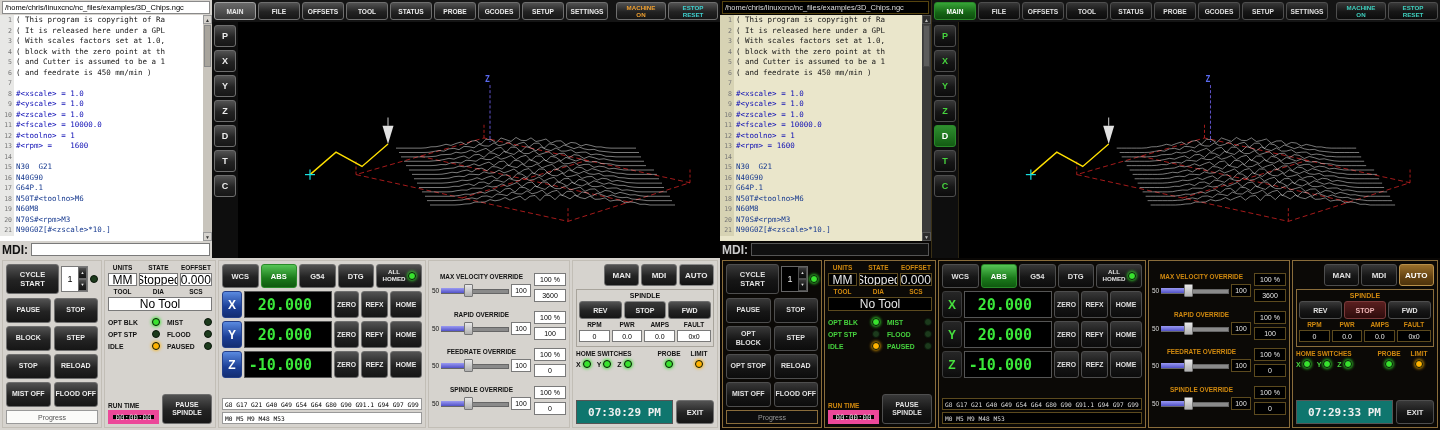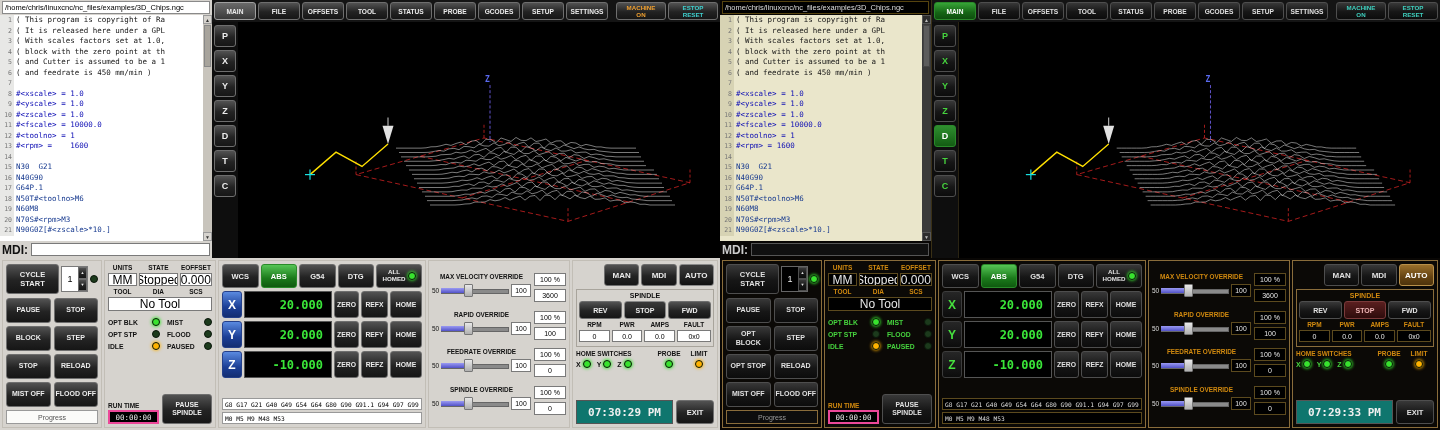--- a/index.html
+++ b/index.html
@@ -67,29 +67,29 @@
 .toolbox{height:14px;font-size:12px;display:flex;align-items:center;justify-content:center;border:1px solid #7a7a7a;margin-bottom:3px;overflow:hidden;}
 .led-grid{display:grid;grid-template-columns:1.15fr 1fr;gap:4px 7px;margin:4px 0;}
 .led-item{display:flex;align-items:center;justify-content:space-between;}
 .led-label{font-size:6.8px;font-weight:bold;white-space:nowrap;}
 .led{width:8px;height:8px;border-radius:50%;background:#1c3a1c;border:1px solid #0a160a;flex:none;display:inline-block;}
 .led.on{background:#38e22e;box-shadow:0 0 3px 1px rgba(56,226,46,.8);}
 .led.amber{background:#ffb200;box-shadow:0 0 3px 1px rgba(255,178,0,.7);}
 .rt-row{display:flex;gap:3px;margin-top:auto;align-items:flex-end;}
 .rt-left{flex:1;min-width:0;}
 .rt-left .hdr{display:block;text-align:left;margin-bottom:1px;}
-.rt-box{height:14px;background:#000;color:#eee;font-size:7.5px;font-family:"DejaVu Sans Mono",monospace;display:flex;align-items:center;justify-content:center;border:2px solid #ec4899;}
+.rt-box{height:14px;background:#000;color:#eee;font-size:7.5px;font-family:"DejaVu Sans Mono",monospace;display:flex;align-items:center;justify-content:center;border:5px solid #ec4899;}
 .pause-spindle{width:50px;height:30px;font-size:6.8px;font-weight:bold;line-height:1.2;flex:none;}
 .dro-top{display:flex;gap:2px;height:24px;margin-bottom:3px;}
 .dro-btns{flex:1;display:flex;gap:2px;min-width:0;}
 .dro-btn{flex:1;font-size:7.5px;font-weight:bold;}
 .all-homed{width:46px;font-size:6.2px;font-weight:bold;gap:2px;line-height:1.1;white-space:pre-line;flex:none;}
 .axis-row{display:flex;gap:2px;height:27px;margin-bottom:3px;}
 .axis-letter{width:20px;font-size:12px;font-weight:bold;flex:none;}
-.axis-value{flex:1;background:#000;color:#3ae639;font-family:"DejaVu Sans Mono",monospace;font-size:12px;font-weight:bold;display:flex;align-items:center;justify-content:flex-end;padding-right:8px;border:1px solid #555;min-width:0;}
+.axis-value{flex:1;background:#000;color:#3ae639;font-family:"DejaVu Sans Mono",monospace;font-size:15px;font-weight:bold;display:flex;align-items:center;justify-content:flex-end;padding-right:19px;border:1px solid #555;min-width:0;}
 .axis-btn{font-size:6.8px;font-weight:bold;flex:none;}
 .ab-z{width:25px;}.ab-r{width:27px;}.ab-h{width:32px;}
 .codes-wrap{margin-top:auto;}
 .codes-box{height:12px;font-size:6.2px;display:flex;align-items:center;padding:0 2px;white-space:nowrap;overflow:hidden;margin-top:2px;border:1px solid #999;font-family:"DejaVu Sans Mono",monospace;}
 .ovr-group{display:flex;gap:3px;}
 .ovr-left{flex:1;min-width:0;}
 .ovr-title{font-size:6.4px;font-weight:bold;white-space:nowrap;overflow:hidden;margin-bottom:4px;}
 .ovr-slider-row{display:flex;align-items:center;gap:2px;}
 .ovr-min{font-size:6.5px;flex:none;}
 .slider{flex:1;height:13px;position:relative;min-width:0;}

